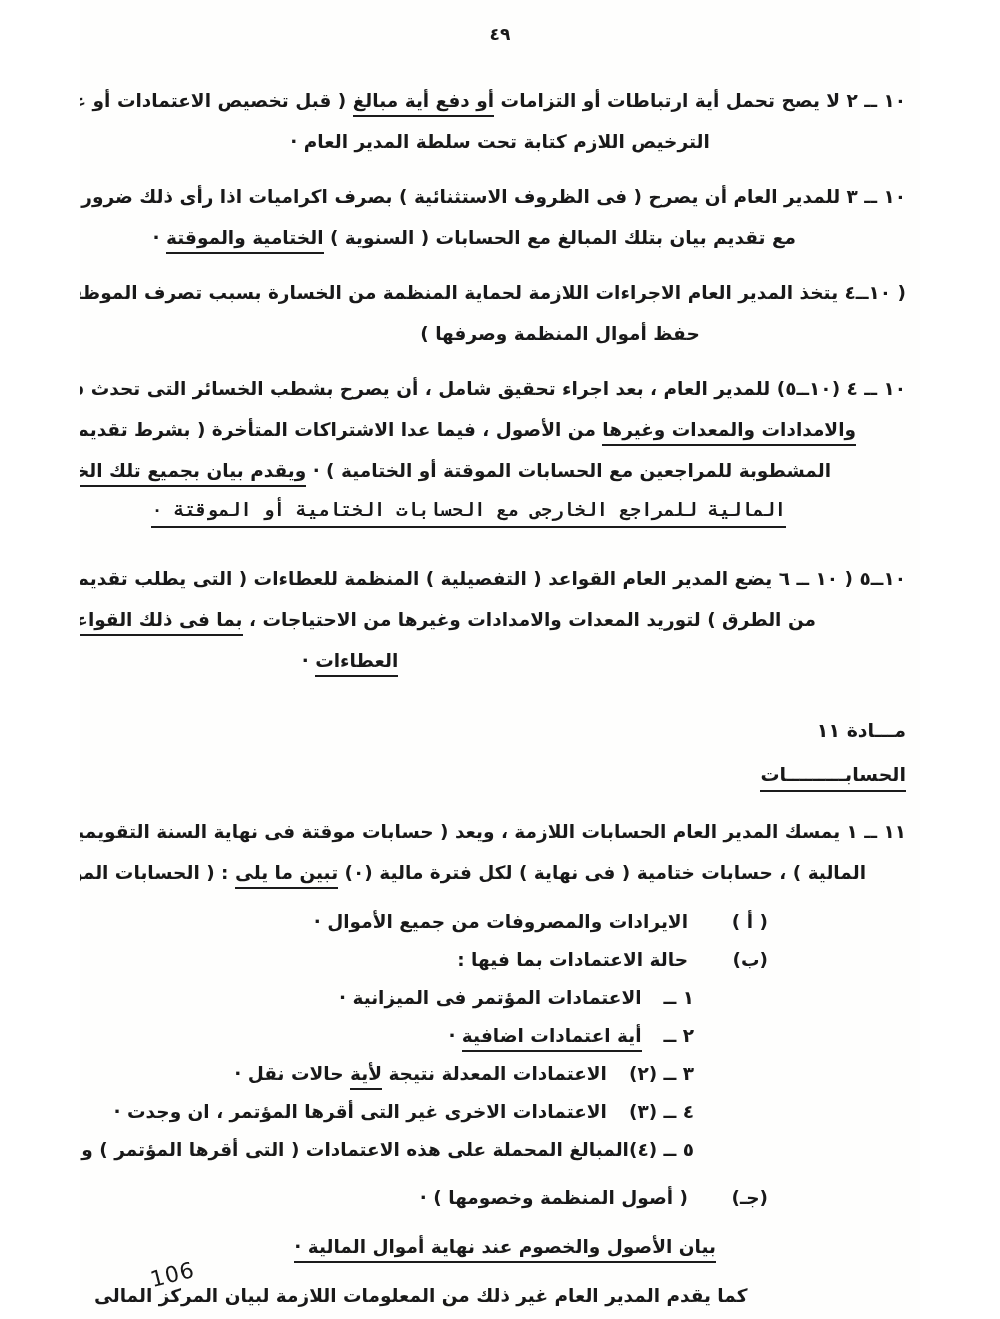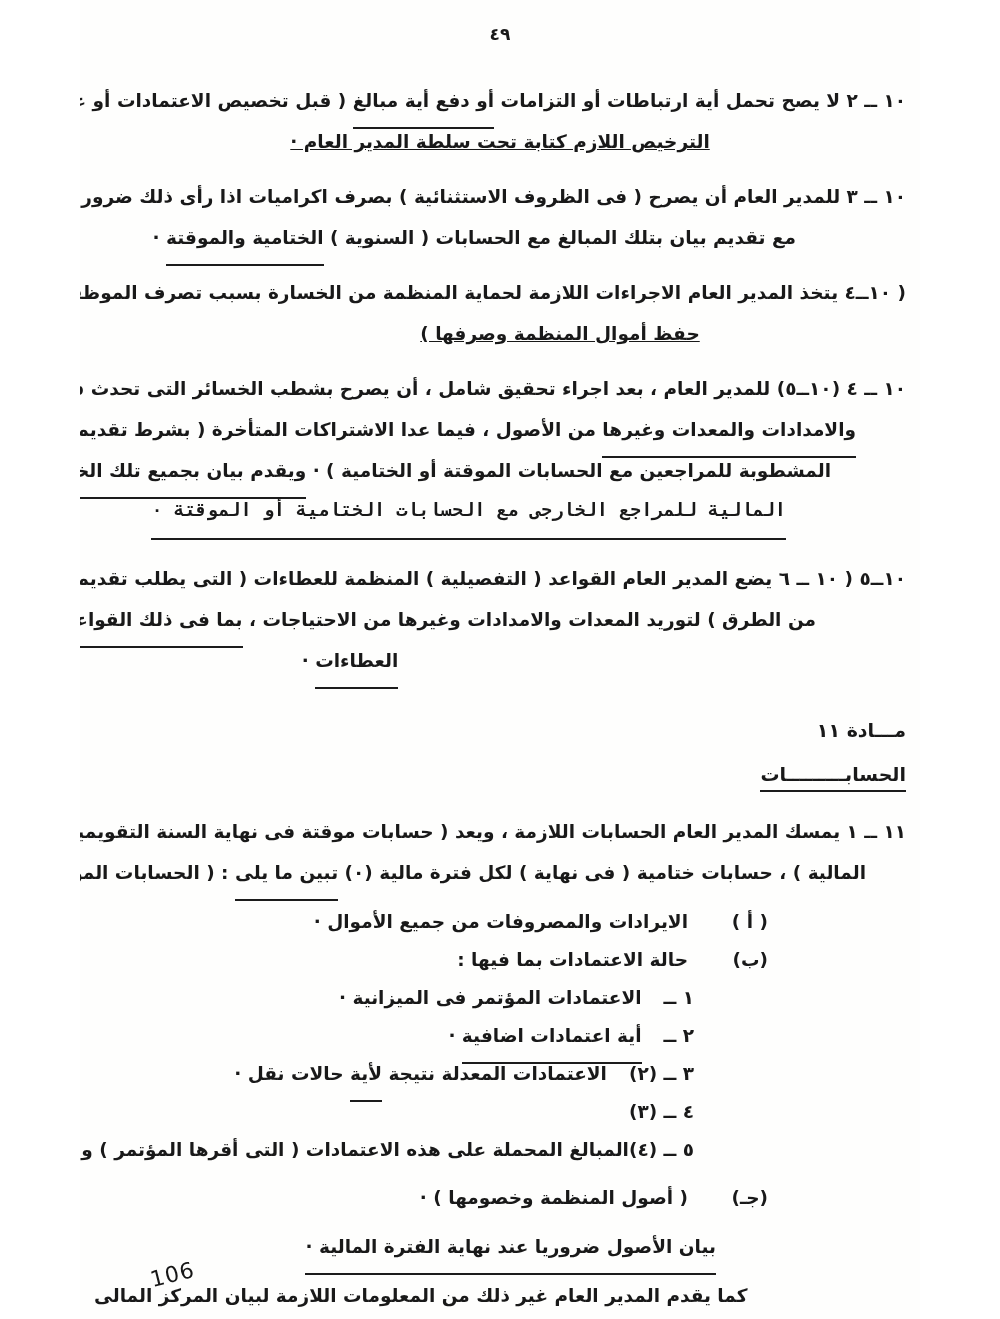--- a/index.html
+++ b/index.html
@@ -26,24 +26,24 @@
     font-size:18.5px;
     line-height:41px;
     text-align:right;
     white-space:nowrap;
   }
   .para{margin:0;}
   .mt-lg{margin-top:36px;}
   .mt-md{margin-top:14px;}
   .mt-sm{margin-top:10px;}
   .mt-xl{margin-top:26px;}
-  .center{text-align:center;white-space:normal;text-decoration:underline;}
+  .center{text-align:center;white-space:normal;}
   .u, .seg-u{
     border-bottom:2px solid #1c1c1c;
-    padding-bottom:16px;
+    padding-bottom:4px;
   }
   
   .ind-110{padding-right:110px;}
   .ind-50{padding-right:50px;}
   .ind-75{padding-right:75px;}
   .ind-120{padding-right:120px;font-family:Liberation Mono, monospace;}
   .ind-90{padding-right:90px;}
   .ind-300{padding-right:300px;text-align:center;}
   .ind-40{padding-right:40px;}
   .shift-right{padding-left:120px;}
@@ -169,33 +169,34 @@
 
   <div class="li-row li-num">
     <span class="marker">٣ ــ  (٢)</span>
     <span class="gap"></span>
     <span><span>الاعتمادات المعدلة نتيجة </span><span class="seg-u">لأية</span><span> حالات نقل ·</span></span>
   </div>
 
   <div class="li-row li-num">
     <span class="marker">٤ ــ (٣)</span>
     <span class="gap"></span>
+    <span><span>الاعتمادات الاخرى غير التى أقرها المؤتمر ، ان وجدت ·</span></span>
   </div>
 
   <div class="li-row li-num">
     <span class="marker">٥ ــ (٤)</span>
     <span class="gap"></span>
     <span><span>المبالغ المحملة على هذه الاعتمادات ( التى أقرها المؤتمر ) و(أو) أية اعتمادات أخرى ·</span></span>
   </div>
 
   <div class="li-row li-letter mt-sm">
     <span class="marker">(جـ)</span>
     <span class="gap"></span>
     <span><span>( أصول المنظمة وخصومها ) ·</span></span>
   </div>
 
-  <div class="statement"><span class="seg-u">بيان الأصول ضروريا عند نهاية الفترة المالية ·</span></div>
+  <div class="statement"><span class="seg-u">بيان الأصول والخصوم عند نهاية أموال المالية ·</span></div>
 
   <div class="closing"><span>كما يقدم المدير العام غير ذلك من المعلومات اللازمة لبيان المركز المالى الجارى للمنظمة ·</span></div>
 
   <div class="stamp">106</div>
 
 </div>
 
 </body></html>

